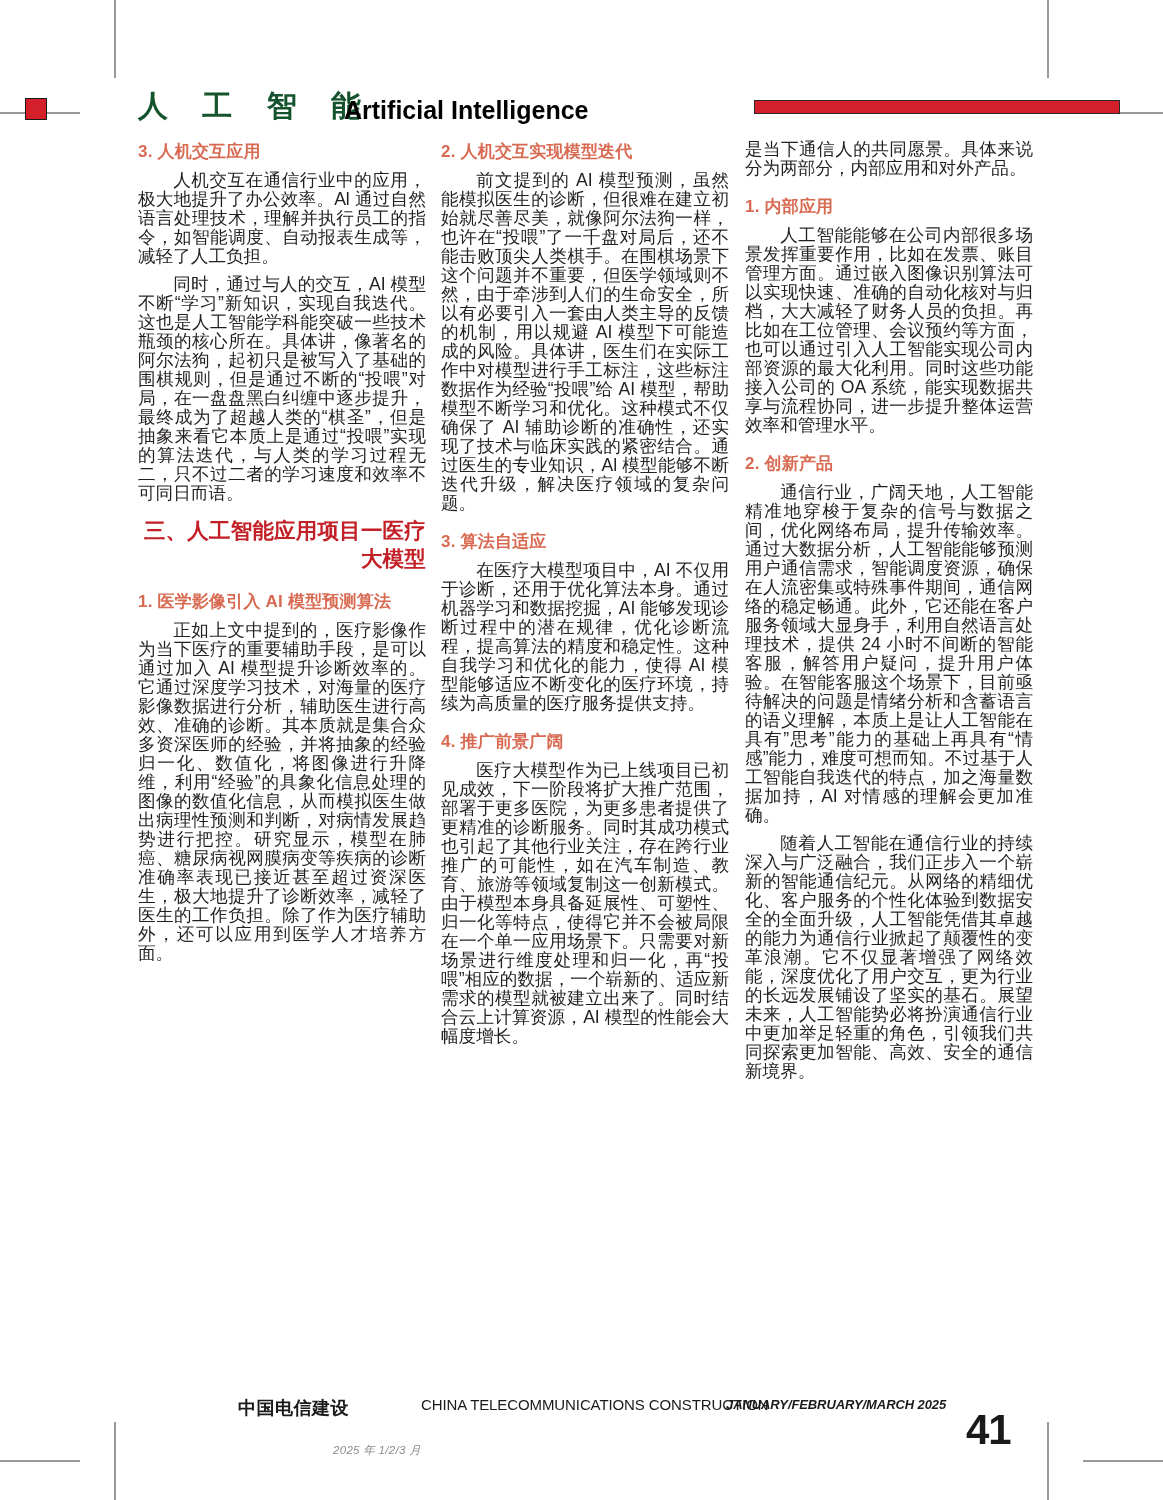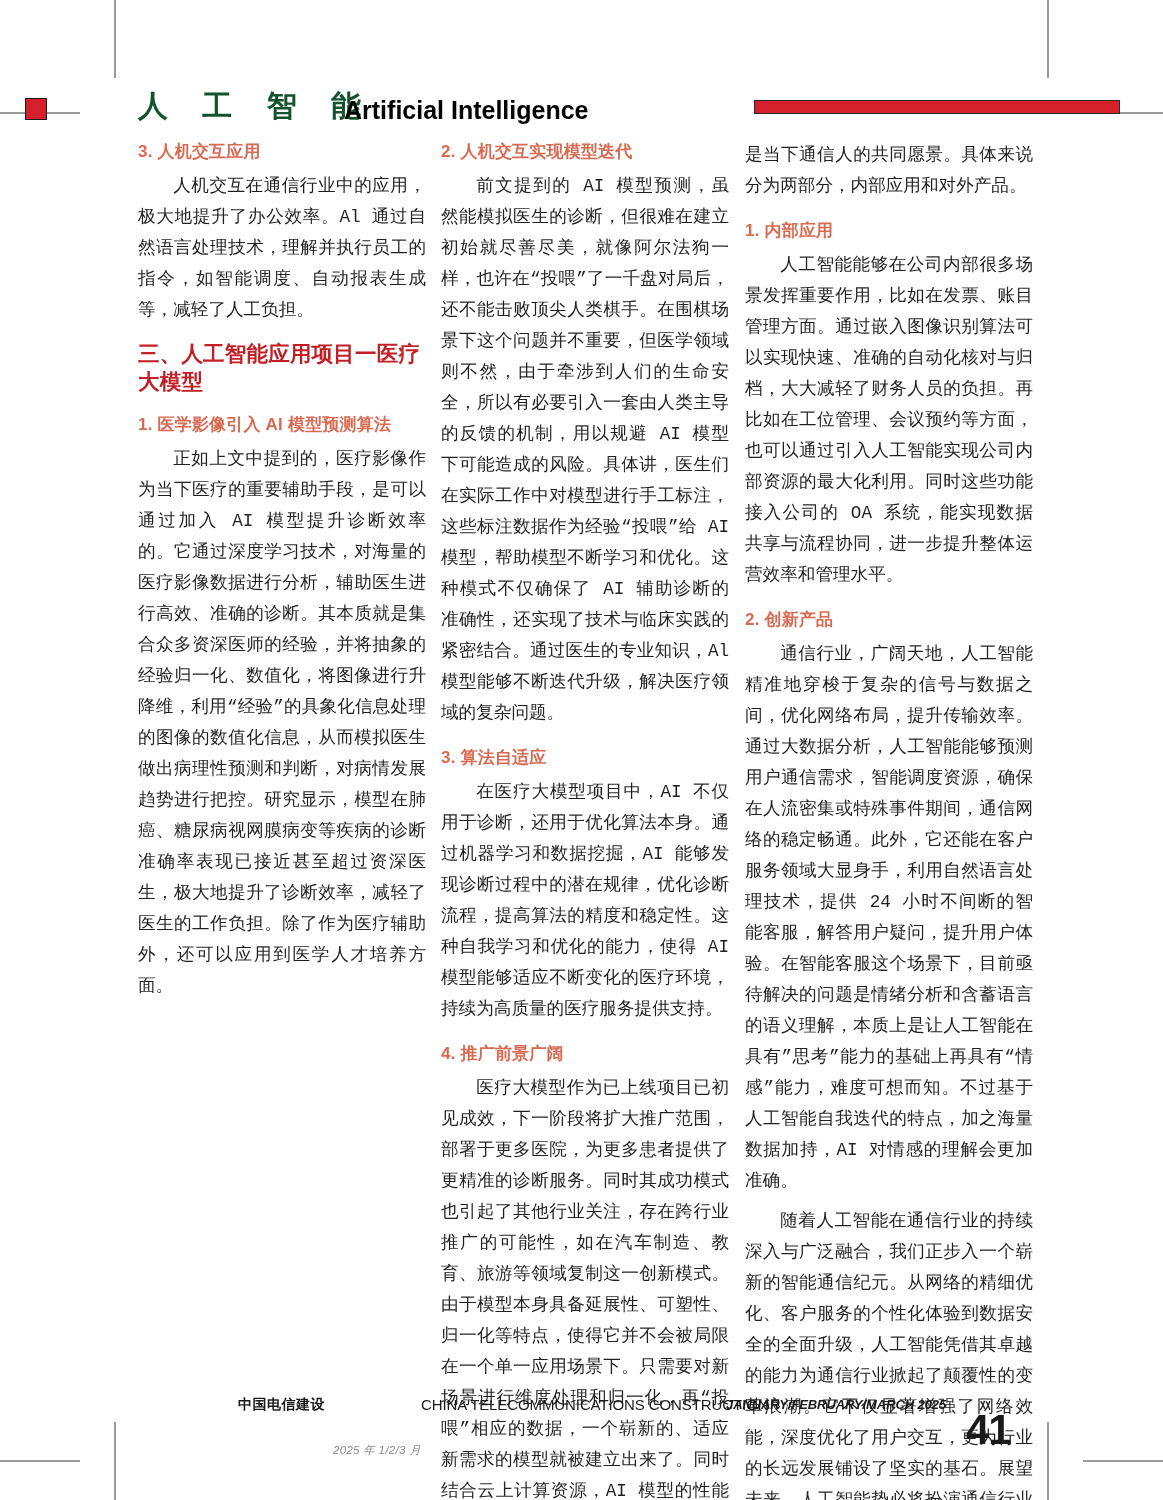--- a/index.html
+++ b/index.html
@@ -39,44 +39,45 @@
   .col1{left:138px;}
   .col2{left:441px;}
   .col3{left:745px;}
 
   
   h2.sec{
     font-family:"Liberation Sans","DejaVu Sans",sans-serif;
     font-weight:bold;color:#c22026;
     font-size:21.5px;line-height:28px;margin:14px 0 9px 0;
     letter-spacing:0.2px;
+    text-align:right;
   }
   h3.sub{
     font-family:"Liberation Sans","DejaVu Sans",sans-serif;
     font-weight:bold;color:#d96a52;
     font-size:17px;line-height:24px;margin:17px 0 7px 0;
     letter-spacing:0.2px;
   }
   .col > *:first-child{margin-top:0;}
 
   p.body{
     margin:0 0 9px 0;
     font-size:17.6px;
-    line-height:31px;
+    line-height:19px;
     text-align:justify;
     text-justify:inter-ideograph;
     text-indent:2em;
     color:#231f20;
-    font-family:Liberation Mono, monospace;
+    font-family:Liberation Sans, sans-serif;
   }
   p.body.tight{margin-bottom:0;}
   .f-cn{
     position:absolute;left:238px;top:1396px;
     font-family:"Liberation Sans","DejaVu Sans",sans-serif;
-    font-weight:bold;font-size:14px;color:#1a1a1a;letter-spacing:0.5px;
+    font-weight:bold;font-size:18px;color:#1a1a1a;letter-spacing:0.5px;
   }
   .f-date{
     position:absolute;left:333px;top:1396px;
     font-family:"Liberation Sans","DejaVu Sans",sans-serif;
     font-style:italic;font-size:11.5px;color:#8a8a8a;letter-spacing:0.3px;margin-top:47px;
   }
   .f-en{
     position:absolute;left:421px;top:1396px;
     font-family:"Liberation Sans","DejaVu Sans",sans-serif;
     font-size:15px;color:#1a1a1a;letter-spacing:-0.1px;
@@ -108,20 +109,21 @@
   <div class="crop v" style="left:1047px;top:1422px;"></div>
 
   <div class="hdr-square"></div>
   <div class="hdr-cn">人 工 智 能</div>
   <div class="hdr-en">Artificial Intelligence</div>
   <div class="hdr-bar"></div>
 
   <div class="col col1">
     <h3 class="sub">3. 人机交互应用</h3>
     <p class="body">人机交互在通信行业中的应用，极大地提升了办公效率。Al 通过自然语言处理技术，理解并执行员工的指令，如智能调度、自动报表生成等，减轻了人工负担。</p>
+    <p class="body">同时，通过与人的交互，AI 模型不断“学习”新知识，实现自我迭代。这也是人工智能学科能突破一些技术瓶颈的核心所在。具体讲，像著名的阿尔法狗，起初只是被写入了基础的围棋规则，但是通过不断的“投喂”对局，在一盘盘黑白纠缠中逐步提升，最终成为了超越人类的“棋圣”，但是抽象来看它本质上是通过“投喂”实现的算法迭代，与人类的学习过程无二，只不过二者的学习速度和效率不可同日而语。</p>
     <h2 class="sec">三、人工智能应用项目一医疗大模型</h2>
     <h3 class="sub">1. 医学影像引入 AI 模型预测算法</h3>
     <p class="body tight">正如上文中提到的，医疗影像作为当下医疗的重要辅助手段，是可以通过加入 AI 模型提升诊断效率的。它通过深度学习技术，对海量的医疗影像数据进行分析，辅助医生进行高效、准确的诊断。其本质就是集合众多资深医师的经验，并将抽象的经验归一化、数值化，将图像进行升降维，利用“经验”的具象化信息处理的图像的数值化信息，从而模拟医生做出病理性预测和判断，对病情发展趋势进行把控。研究显示，模型在肺癌、糖尿病视网膜病变等疾病的诊断准确率表现已接近甚至超过资深医生，极大地提升了诊断效率，减轻了医生的工作负担。除了作为医疗辅助外，还可以应用到医学人才培养方面。</p>
   </div>
 
   <div class="col col2">
     <h3 class="sub">2. 人机交互实现模型迭代</h3>
     <p class="body">前文提到的 AI 模型预测，虽然能模拟医生的诊断，但很难在建立初始就尽善尽美，就像阿尔法狗一样，也许在“投喂”了一千盘对局后，还不能击败顶尖人类棋手。在围棋场景下这个问题并不重要，但医学领域则不然，由于牵涉到人们的生命安全，所以有必要引入一套由人类主导的反馈的机制，用以规避 AI 模型下可能造成的风险。具体讲，医生们在实际工作中对模型进行手工标注，这些标注数据作为经验“投喂”给 AI 模型，帮助模型不断学习和优化。这种模式不仅确保了 AI 辅助诊断的准确性，还实现了技术与临床实践的紧密结合。通过医生的专业知识，Al 模型能够不断迭代升级，解决医疗领域的复杂问题。</p>
     <h3 class="sub">3. 算法自适应</h3>
     <p class="body">在医疗大模型项目中，AI 不仅用于诊断，还用于优化算法本身。通过机器学习和数据挖掘，AI 能够发现诊断过程中的潜在规律，优化诊断流程，提高算法的精度和稳定性。这种自我学习和优化的能力，使得 AI 模型能够适应不断变化的医疗环境，持续为高质量的医疗服务提供支持。</p>

